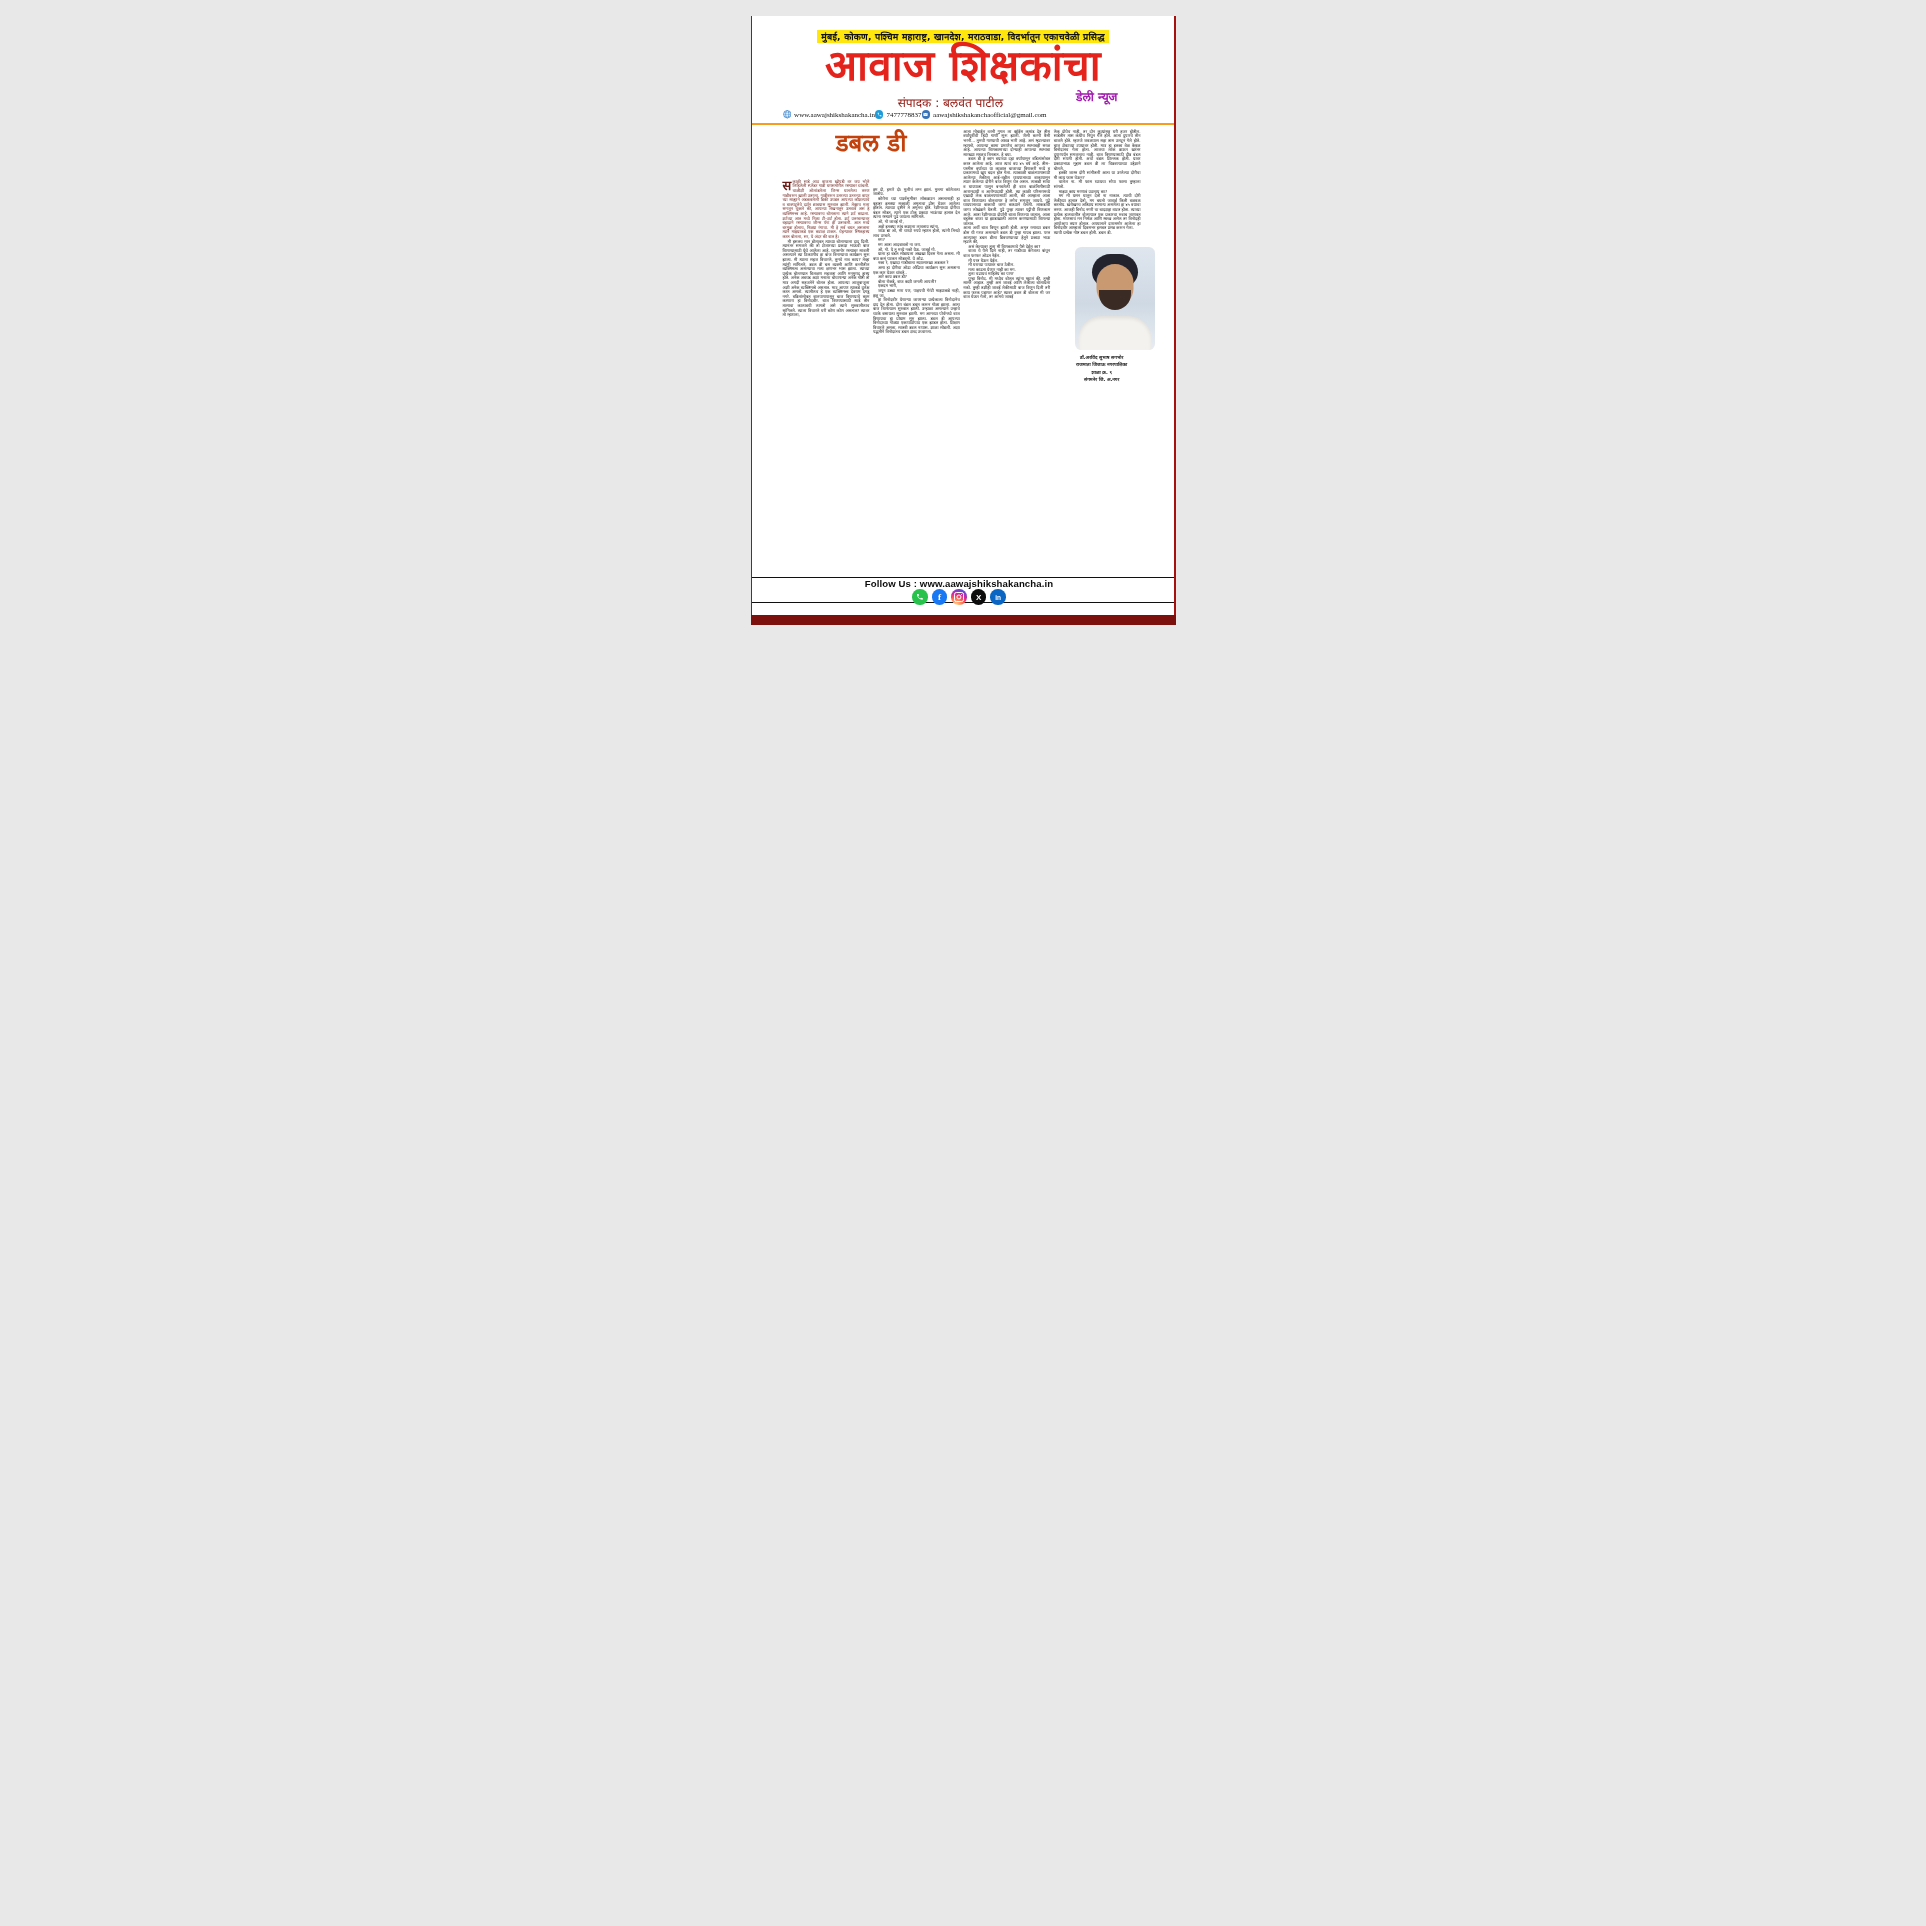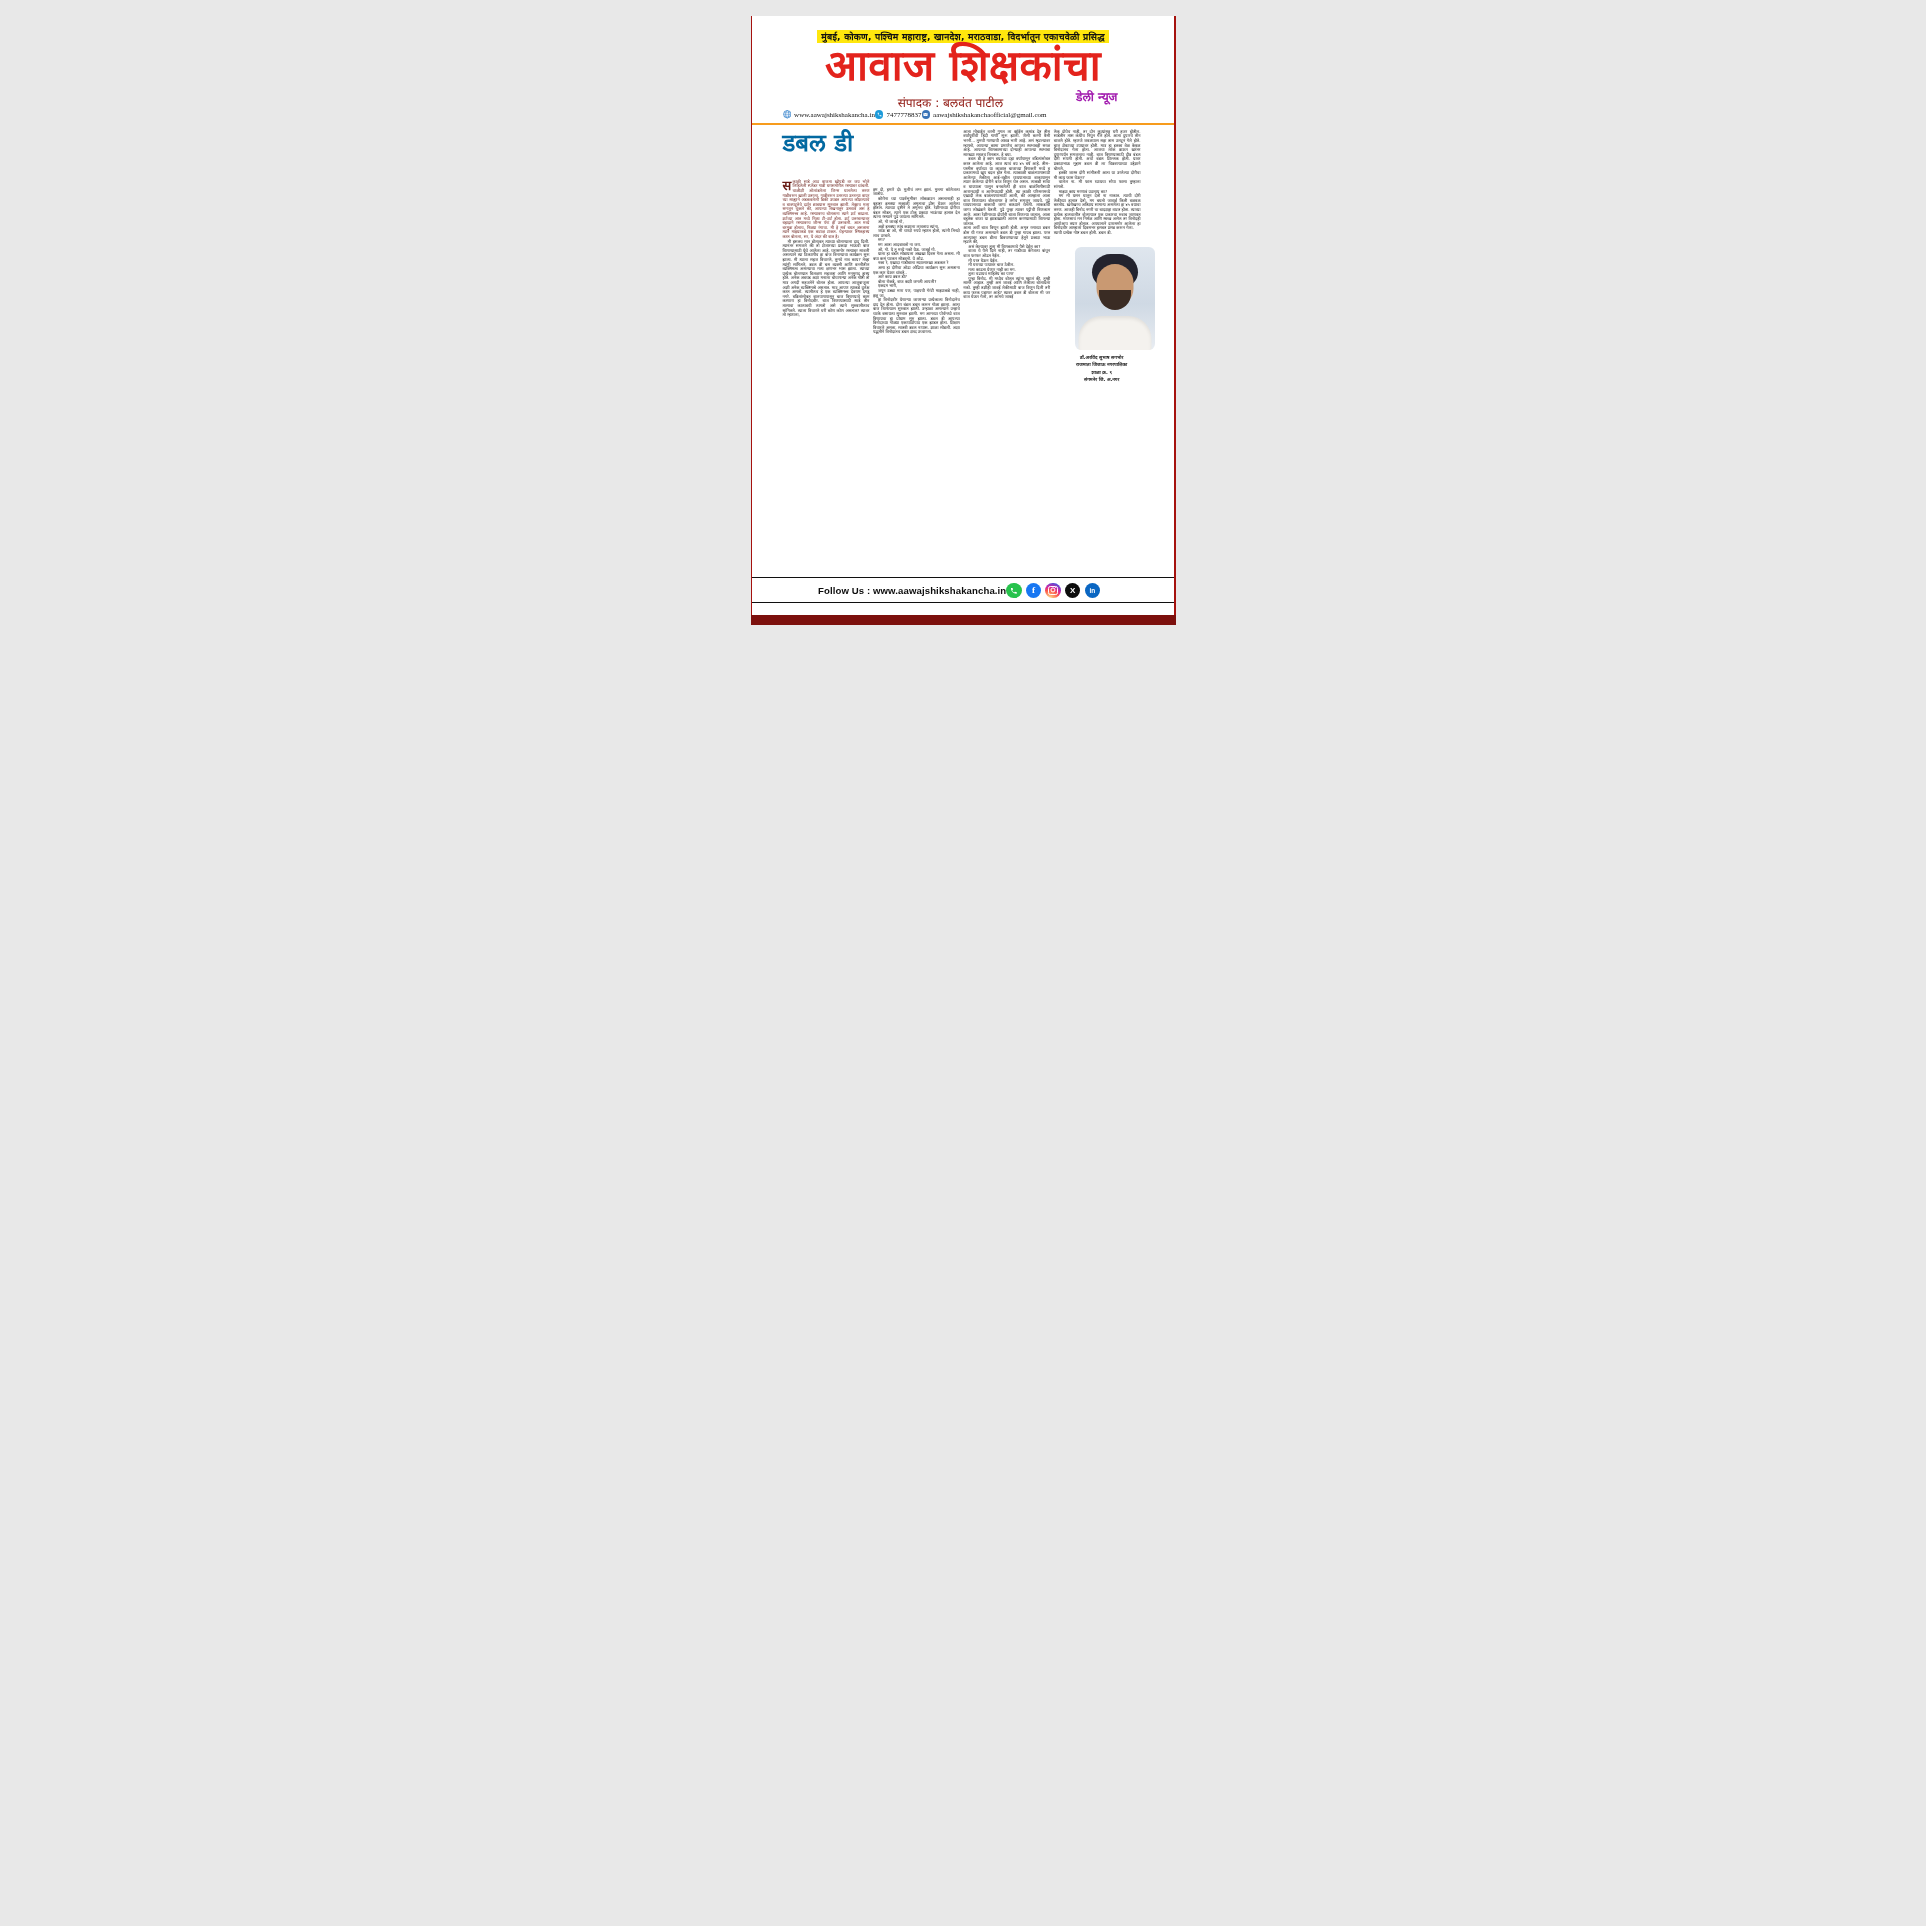--- a/index.html
+++ b/index.html
@@ -25,22 +25,22 @@
   .cgroup{display:flex;align-items:center;gap:3.1px;text-decoration:none;color:#101010;}
   .cicon{width:8.5px;height:8.5px;border-radius:50%;display:flex;align-items:center;
          justify-content:center;flex:0 0 auto;}
   .cicon svg{display:block}
   .orange-rule{height:1.9px;background:#f79c1d;margin-top:1.5px;}
 
   
   .body{position:relative;display:flex;gap:3.5px;padding:4.6px 35px 0 32px;height:415px;
         overflow:hidden;box-sizing:border-box;}
   .col{flex:1 1 0;min-width:0;}
-  .headline{position:absolute;left:32px;top:6.2px;width:177px;text-align:left;
-            color:#0369a1;font-weight:800;font-size:24px;line-height:1;}
+  .headline{position:absolute;left:32px;top:6.2px;width:177px;text-align:center;
+            color:#c2410c;font-weight:800;font-size:24px;line-height:1;}
   .col1{padding-top:50px;}
   .col2{padding-top:58px;}
   .paras p{margin:0;font-size:4.1px;line-height:4.6px;text-align:justify;color:#151515;
            word-break:break-word;}
   .paras p.ind{text-indent:5px;}
   .paras p.intro{color:#681b15;font-weight:500;}
   .dropcap{float:left;color:#681b15;font-size:13px;line-height:10.8px;font-weight:800;
            padding:0.8px 1.2px 0 0;}
   
   .photo{width:80px;height:103px;margin:11.6px -14.6px 0 auto;border-radius:6.2px;overflow:hidden;
@@ -52,21 +52,21 @@
   .photo .beard{position:absolute;left:50%;top:43px;transform:translateX(-50%);
                 width:32px;height:20px;border-radius:0 0 16px 16px;background:#3a2c24;}
   .photo .shirt{position:absolute;left:50%;bottom:-3.1px;transform:translateX(-50%);
                 width:73px;height:37px;border-radius:23px 23px 0 0;background:#f4f2ee;
                 box-shadow:inset 0 2.3px 3.9px rgba(0,0,0,.08);}
   .caption{margin:3.9px -11.6px 0 -2.3px;text-align:center;font-weight:bold;color:#1c1c1c;
            font-size:4.7px;line-height:1.55;}
   
   .footer{position:absolute;left:0;right:0;bottom:21.6px;height:24px;border-top:1.2px solid #101010;
           border-bottom:1.2px solid #101010;display:flex;align-items:center;
-          justify-content:center;padding:0 45px 0 37px;background:#fff;}
+          justify-content:space-between;padding:0 45px 0 37px;background:#fff;flex-direction:column;}
   .follow{font-size:9.6px;font-weight:bold;color:#0d0d0d;letter-spacing:0.1px;
           font-family:"Liberation Sans",sans-serif;}
   .social{display:flex;align-items:center;gap:4.2px;}
   .sicon{width:15.4px;height:15.4px;border-radius:50%;display:flex;align-items:center;
          justify-content:center;color:#fff;font-weight:800;cursor:pointer;
          font-family:"Liberation Sans",sans-serif;}
   .sicon.whatsapp{background:#27c24c;}
   .sicon.facebook{background:#1877f2;font-size:9.2px;font-family:"Liberation Serif",serif;}
   .sicon.instagram{background:radial-gradient(circle at 28% 110%,#fdf497 0%,#fd5949 45%,#d6249f 62%,#285AEB 92%);}
   .sicon.x{background:#0d0d0d;font-size:8px;}

